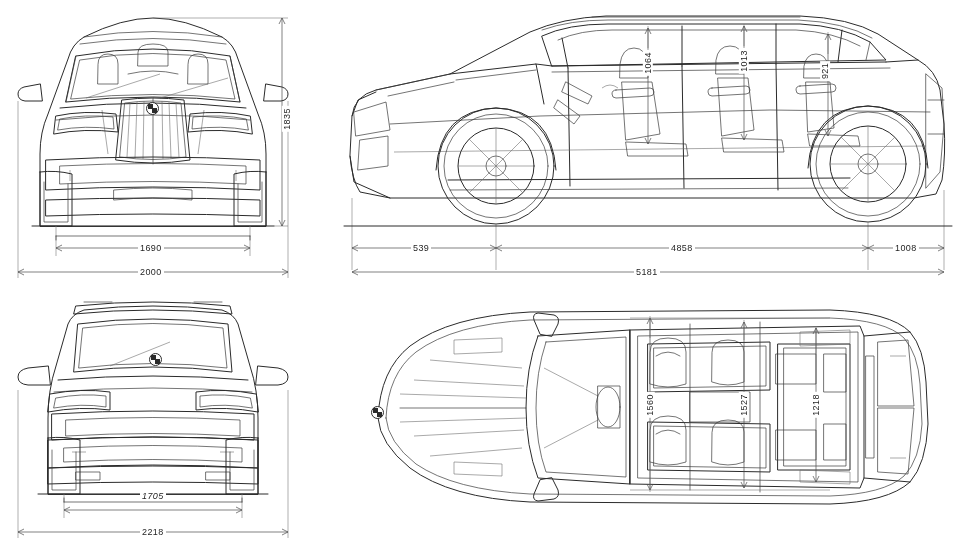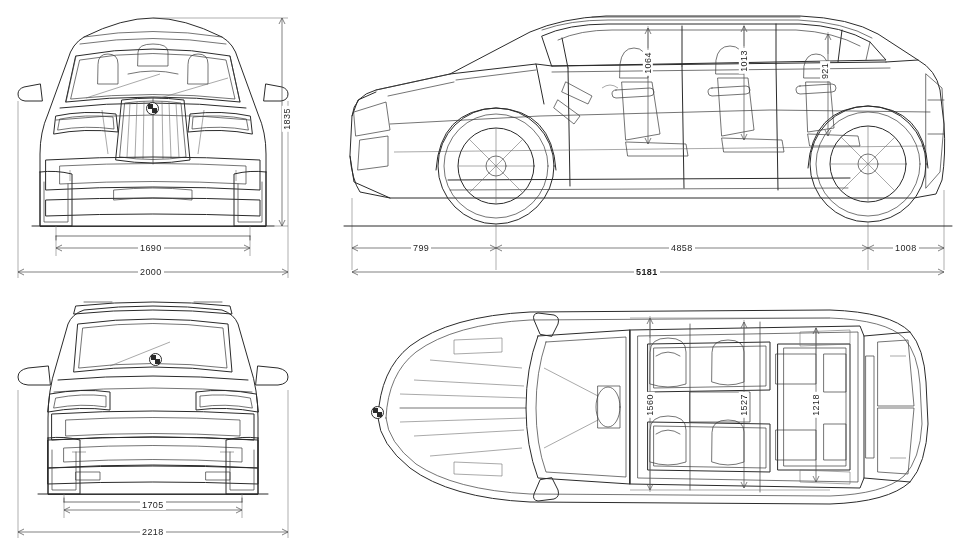--- a/index.html
+++ b/index.html
@@ -261,21 +261,21 @@
       <path class="dim" d="M14 249 L8 252 L14 255"></path>
       <path class="dim" d="M272 249 L278 252 L272 255"></path>
 
       <path class="ln" d="M38 86 L18 88 Q8 90 8 97 Q8 104 18 105 L40 105 Z"></path>
       <path class="ln" d="M248 86 L268 88 Q278 90 278 97 Q278 104 268 105 L246 105 Z"></path>
     </svg>
     <div class="badge" style="left:139px; top:73px;">
         <span class="q1"></span>
         <span class="q3"></span>
       </div>
-    <div class="dimlabel" style="left:130px; top:220px;">1705</div>
+    <div class="dimlabel" style="left:130px; top:211px;font-style:italic;">1705</div>
     <div class="dimlabel" style="left:130px; top:247px;text-align:center;">2218</div>
   </div>
 
   <div class="view" style="left:330px; top:4px; width:630px; height:290px;">
     <svg class="draw" width="630" height="290" viewBox="0 0 630 290">
 
       <path class="ln" d="M22 112 Q24 92 46 86 L120 70 L200 28 Q232 14 276 12 L470 12 Q520 14 548 30 L588 56 Q606 66 610 86 L614 120 Q616 150 612 176 L606 190 L584 194 L60 194 L30 188 Q22 176 20 152 Z"></path>
 
       <path class="ln-thin" d="M212 26 Q240 16 278 16 L468 16 Q514 18 542 34"></path>
 
@@ -385,24 +385,24 @@
       <path class="dim" d="M544 241 L538 244 L544 247"></path>
       <path class="dim" d="M608 241 L614 244 L608 247"></path>
 
       <path class="dim" d="M22 268 L614 268"></path>
       <path class="dim" d="M28 265 L22 268 L28 271"></path>
       <path class="dim" d="M608 265 L614 268 L608 271"></path>
     </svg>
     <div class="dimlabel rot90" style="left:305px; top:54px;">1064</div>
     <div class="dimlabel rot90" style="left:401px; top:52px;">1013</div>
     <div class="dimlabel rot90" style="left:485px; top:62px;">921</div>
-    <div class="dimlabel" style="left:81px; top:239px;">799</div>
+    <div class="dimlabel" style="left:81px; top:239px;">539</div>
     <div class="dimlabel" style="left:339px; top:239px;">4858</div>
     <div class="dimlabel" style="left:563px; top:239px;">1008</div>
-    <div class="dimlabel" style="left:304px; top:263px;font-weight:bold;">5181</div>
+    <div class="dimlabel" style="left:304px; top:263px;">5181</div>
   </div>
 
   <div class="view" style="left:330px; top:296px; width:630px; height:250px;">
     <svg class="draw" width="630" height="250" viewBox="0 0 630 250">
 
       <path class="ln" d="M48 122 Q50 74 80 50 Q120 20 200 16 L500 14 Q560 16 580 36 Q594 52 596 86 L598 128 Q596 168 580 186 Q558 206 500 208 L200 206 Q120 202 80 172 Q50 148 48 122 Z"></path>
       <path class="ln-thin" d="M56 122 Q58 78 86 56 Q124 28 200 24 L500 22 Q556 24 574 42 Q588 58 590 88 L592 128 Q590 164 574 180 Q554 198 500 200 L200 198 Q124 194 86 168 Q58 146 56 122 Z"></path>
 
       <path class="ln" d="M208 40 L300 34 L300 188 L208 182 Q196 150 196 112 Q196 72 208 40 Z"></path>
       <path class="ln-thin" d="M216 46 L296 41 L296 181 L216 176 Q206 148 206 112 Q206 76 216 46 Z"></path>

